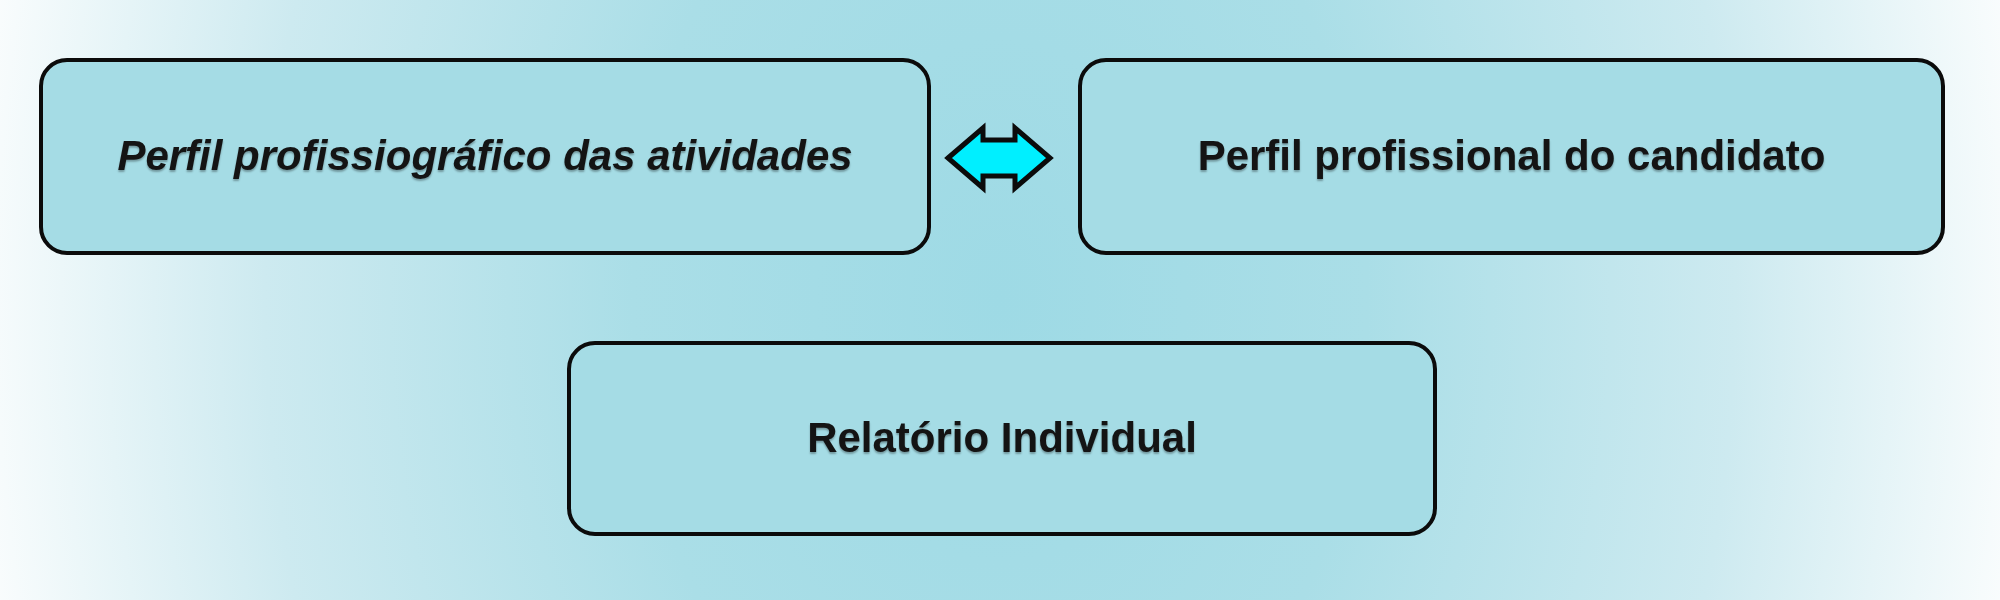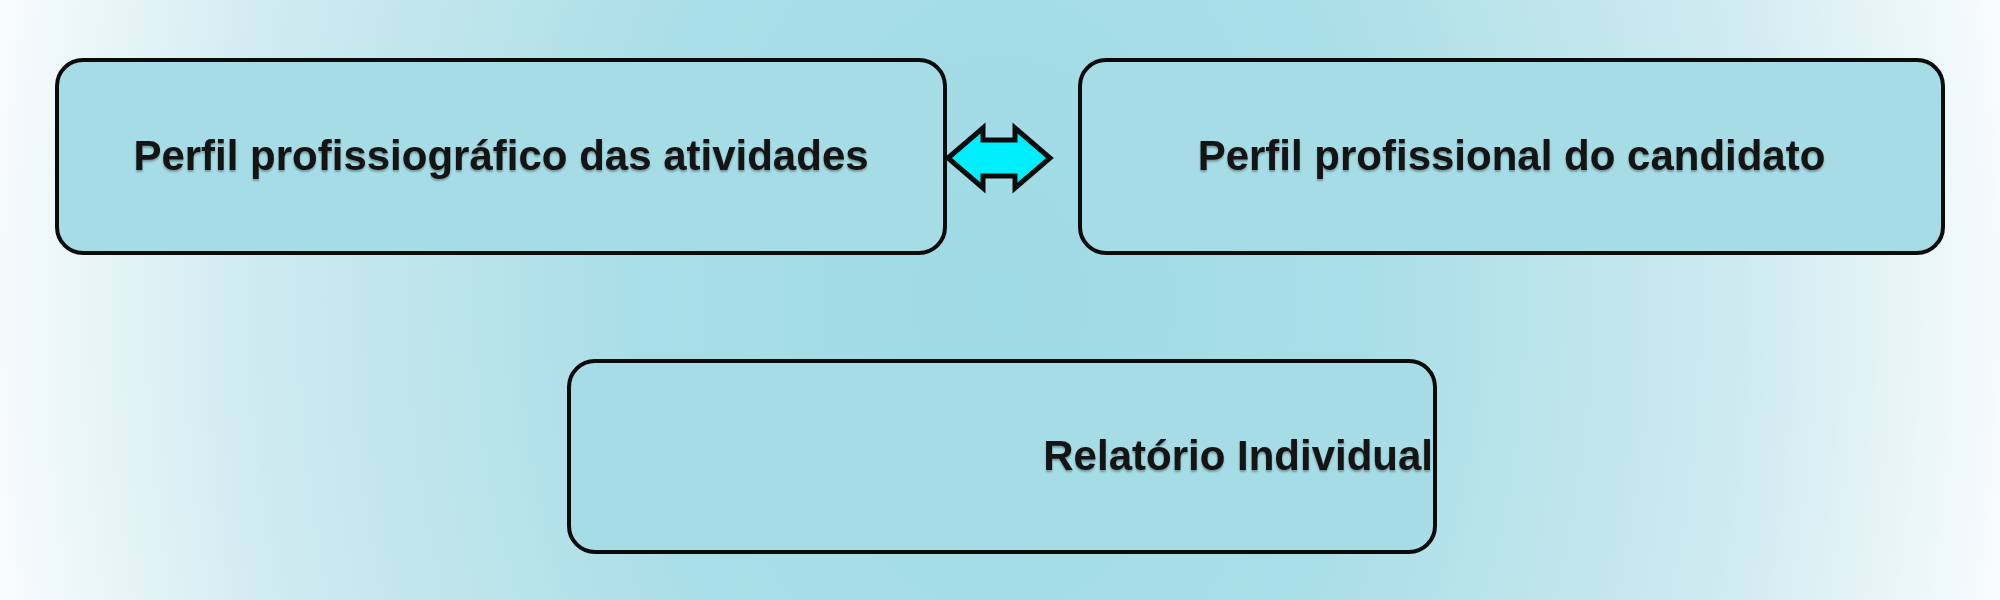--- a/index.html
+++ b/index.html
@@ -33,23 +33,23 @@
   .node-text {
     font-size: 42px;
     font-weight: 700;
     color: #141414;
     line-height: 1.45;
     text-shadow: 0 2px 2px rgba(0,0,0,0.30);
   }
   .node-line {
     white-space: nowrap;
   }
-  .box-left   { left: 55px;   top: 58px;  width: 892px; height: 197px; }
+  .box-left   { left: 39px;   top: 58px;  width: 892px; height: 197px; font-style: italic; }
   .box-right  { left: 1078px; top: 58px;  width: 867px; height: 197px; }
-  .box-bottom { left: 567px;  top: 359px; width: 870px; height: 195px; justify-content: flex-end; }
+  .box-bottom { left: 567px;  top: 341px; width: 870px; height: 195px; }
   .arrow {
     position: absolute;
     left: 944px;
     top: 121px;
     width: 110px;
     height: 74px;
   }
 </style>
 </head>
 <body>

